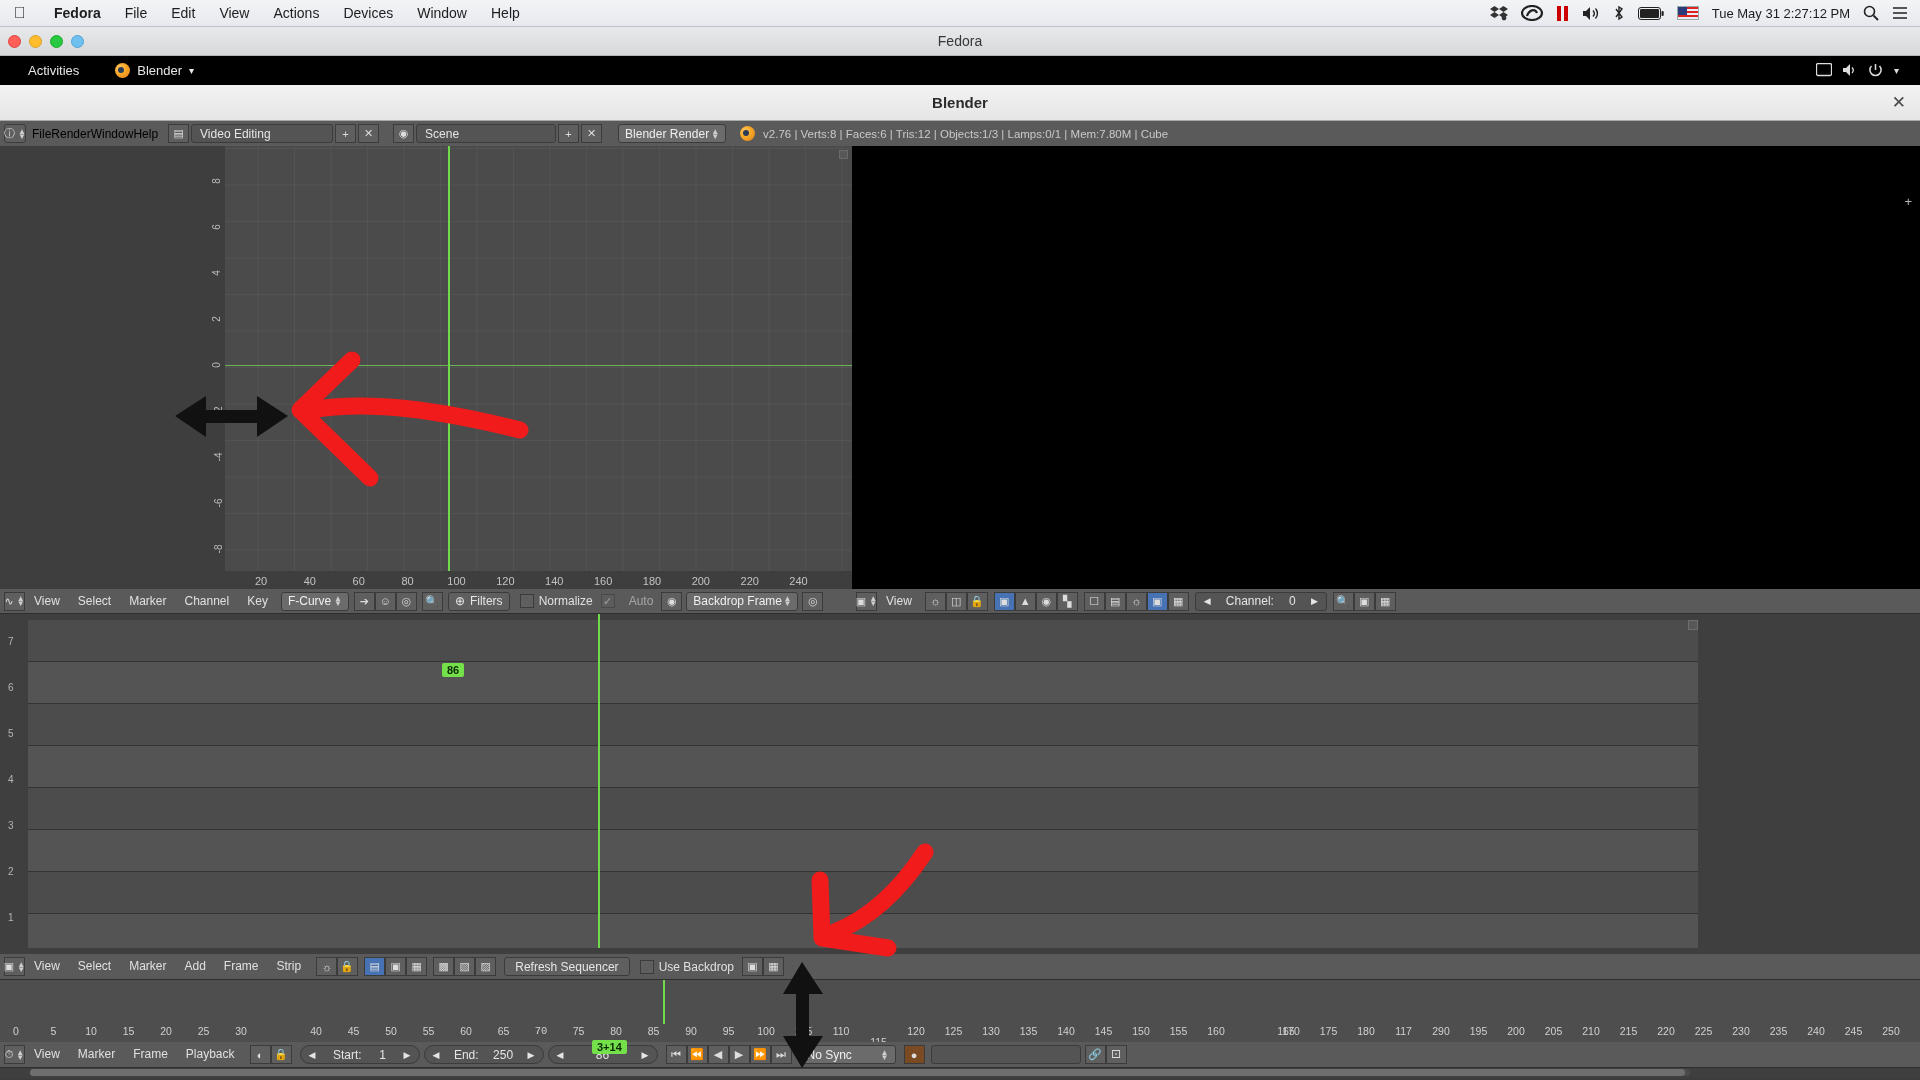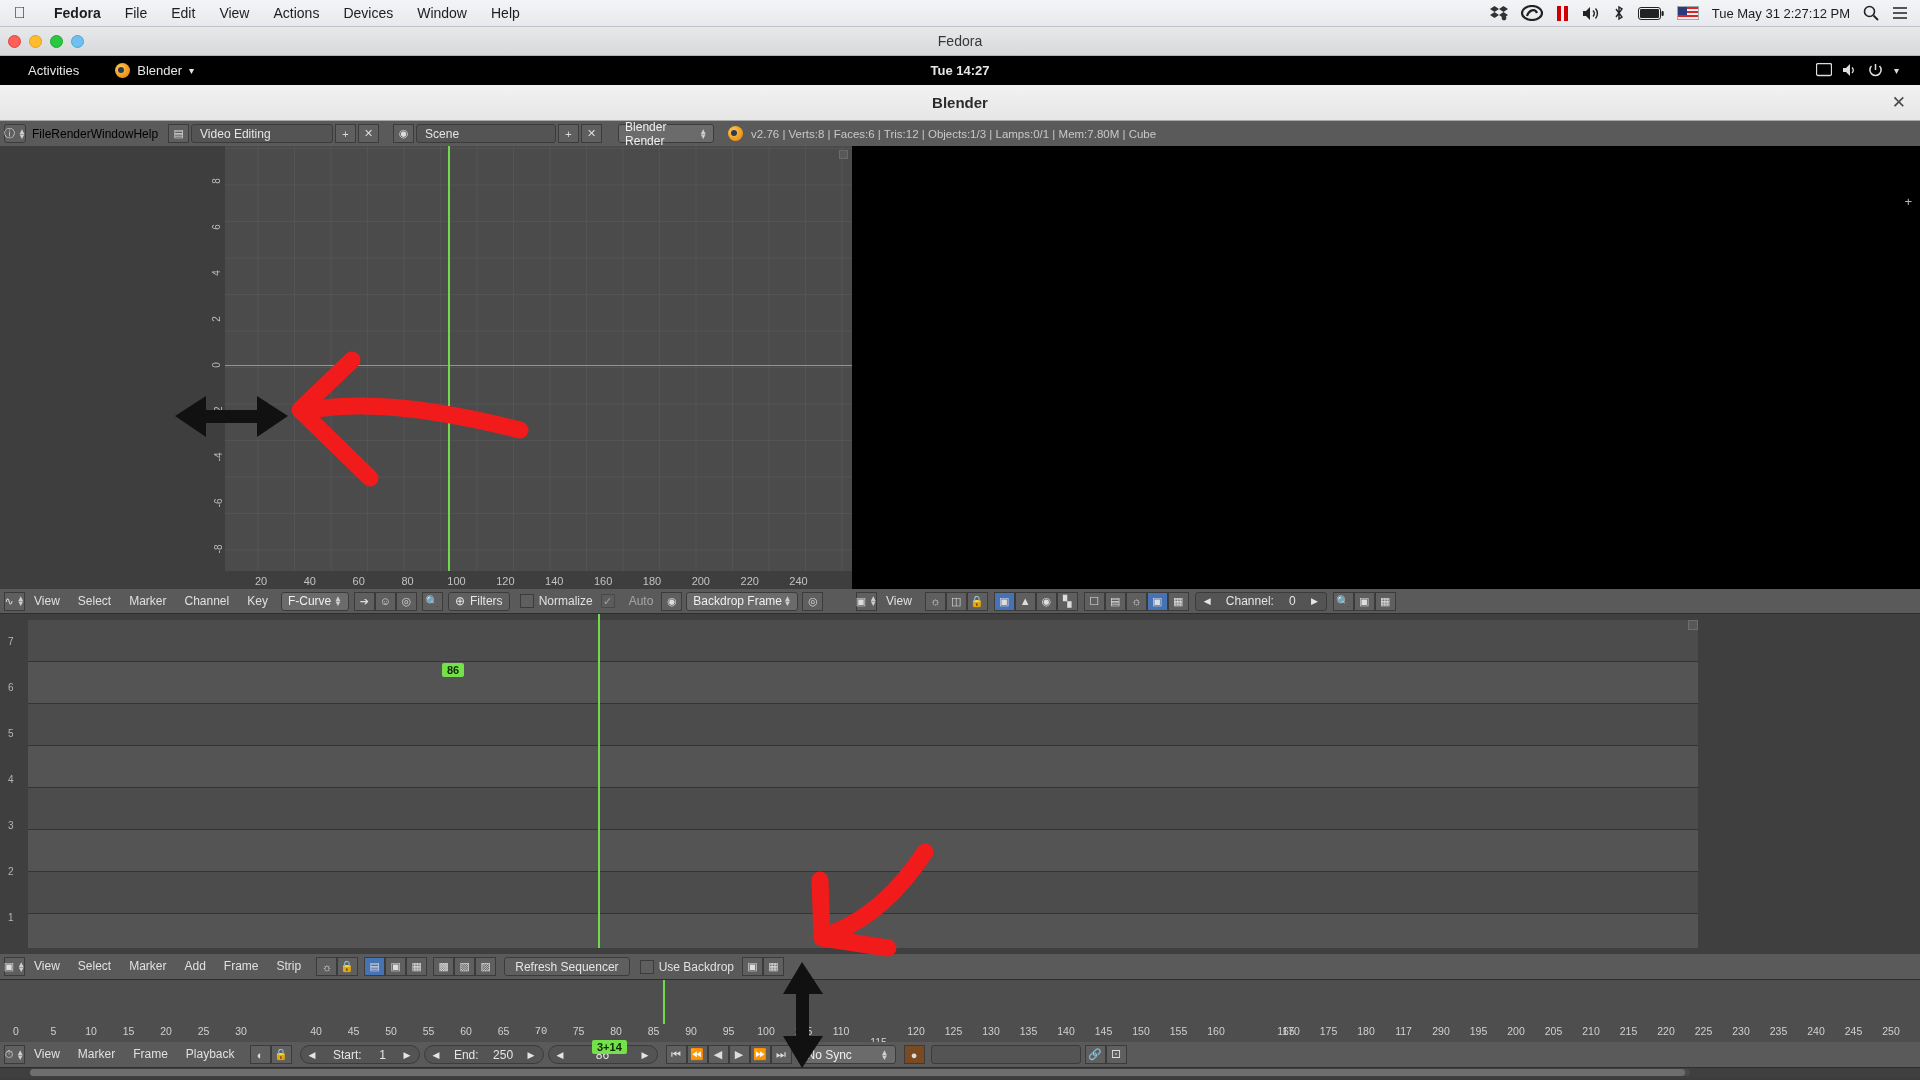--- a/index.html
+++ b/index.html
@@ -226,21 +226,20 @@
   <span id="fedora-title">Fedora</span>
 </div>
 
 <div id="gnome-bar">
   <span class="activities">Activities</span>
   <span class="appname">
     <span class="blender-logo"></span>
     <span>Blender</span>
     <span style="font-size:10px">▾</span>
   </span>
-  <span id="gnome-clock">Tue 14:27</span>
   <span class="right">
     <span class="g-ico">
       <svg width="16" height="14" viewBox="0 0 16 14">
           <rect x="0.5" y="0.5" width="15" height="12" rx="1.5" fill="none" stroke="#ddd" stroke-width="1.3"></rect>
         </svg>
     </span>
     <span class="g-ico">
       <svg width="16" height="14" viewBox="0 0 16 14">
           <path d="M1 5h3l4-4v12L4 9H1z" fill="#ddd"></path>
           <path d="M10 4.5a4 4 0 010 5.5" fill="none" stroke="#ddd" stroke-width="1.3"></path>
@@ -280,21 +279,21 @@
       <span class="ibtn">✕</span>
     </span>
 
     <span class="hdrgroup" style="margin-left:14px;">
       <span class="ibtn">◉</span>
       <span class="bfield" style="width:140px;">Scene</span>
       <span class="ibtn">+</span>
       <span class="ibtn">✕</span>
     </span>
 
-    <span class="bsel" style="margin-left:16px;width:96px;">
+    <span class="bsel" style="margin-left:16px;width:108px;">
       <span>Blender Render</span>
       <span class="spin" style="margin-left:auto">
           <span>▲</span>
           <span>▼</span>
         </span>
     </span>
 
     <span class="blender-logo" style="margin-left:14px;"></span>
     <span class="stats" style="margin-left:8px;">v2.76 | Verts:8 | Faces:6 | Tris:12 | Objects:1/3 | Lamps:0/1 | Mem:7.80M | Cube</span>
   </div>

